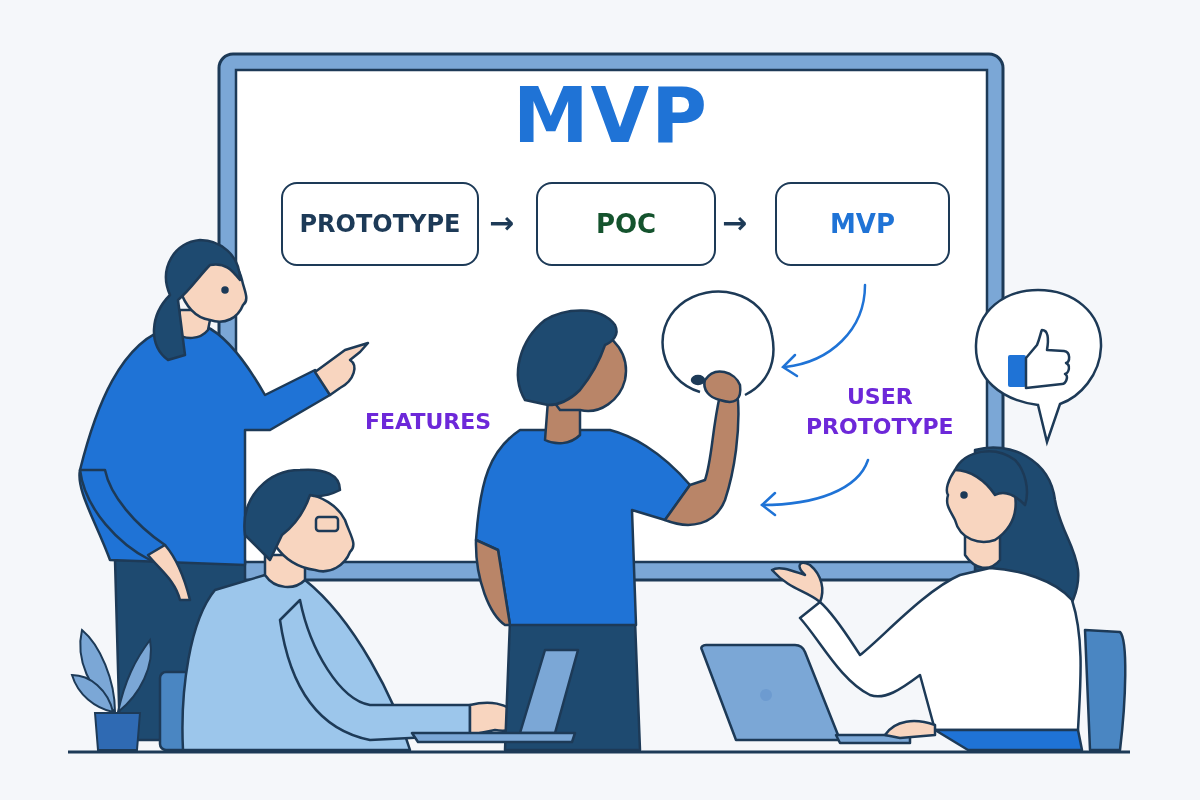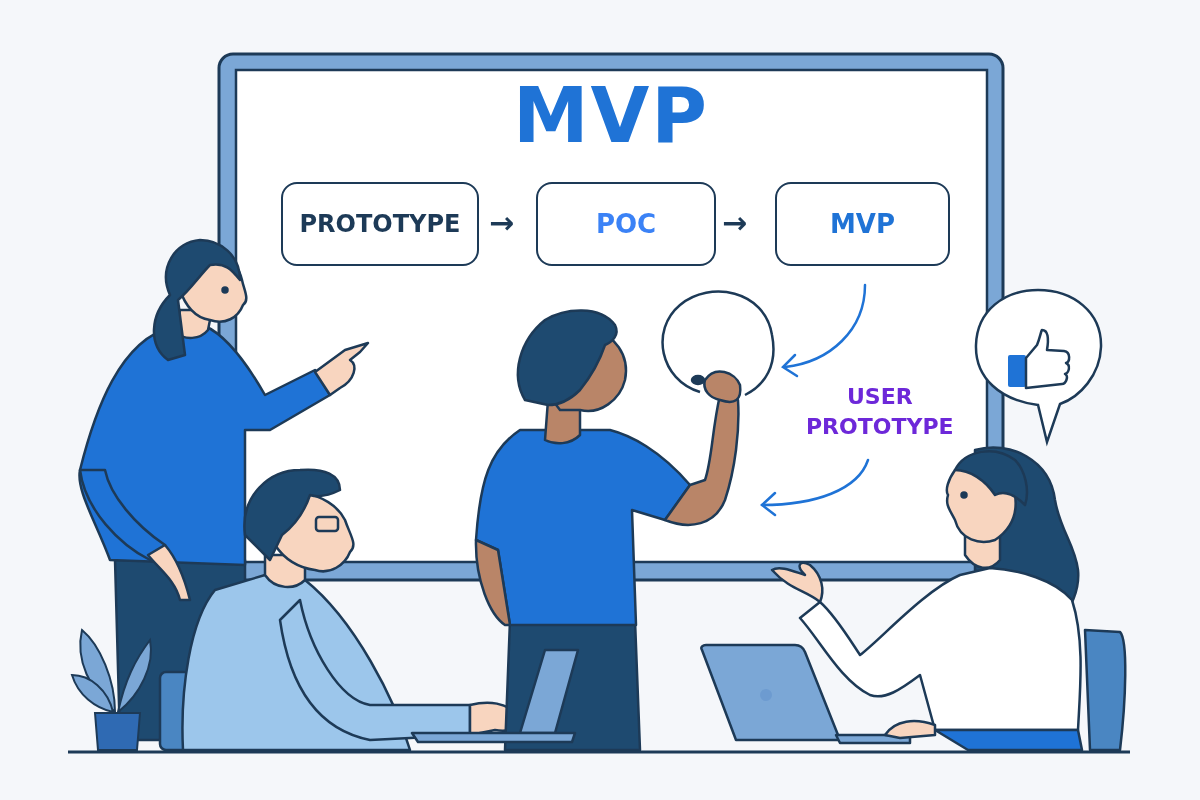--- a/index.html
+++ b/index.html
@@ -15,21 +15,21 @@
     left: 0; width: 1222px; top: 78px; text-align: center;
     font-size: 76px; color: #1f73d6; letter-spacing: 2px; line-height: 1;
   }
   .stage-box {
     position: absolute; height: 84px; top: 182px;
     border: 2.5px solid #1d3a57; border-radius: 16px; background: #fff;
     display: flex; align-items: center; justify-content: center;
     font-size: 26px; font-weight: bold; box-sizing: border-box;
   }
   .stage-box.s1 { left: 281px; width: 198px; color: #1d3a57; font-size: 24px; }
-  .stage-box.s2 { left: 536px; width: 180px; color: #3b82f6; }
+  .stage-box.s2 { left: 536px; width: 180px; color: #14532d; }
   .stage-box.s3 { left: 775px; width: 175px; color: #1f73d6; }
   .arrow-sep { position: absolute; top: 205px; font-size: 30px; color: #1d3a57; font-weight: bold; }
   .arrow-sep.a1 { left: 489px; }
   .arrow-sep.a2 { left: 722px; }
   .label-dark { color: #6d28d9; font-size: 22px; line-height: 30px; text-align: center; }
   .ess { left: 365px; top: 407px; }
   .fb { left: 806px; top: 382px; }
 </style>
 </head>
 <body>
@@ -136,19 +136,20 @@
   <div class="txt arrow-sep a1">→</div>
   <div class="stage-box s2">
     <span>POC</span>
   </div>
   <div class="txt arrow-sep a2">→</div>
   <div class="stage-box s3">
     <span>MVP</span>
   </div>
 
   <div class="txt label-dark ess">
+    <div>FEATURES</div>
   </div>
 
   <div class="txt label-dark fb">
     <div>USER</div>
     <div>PROTOTYPE</div>
   </div>
 </div>
 
 </body></html>

